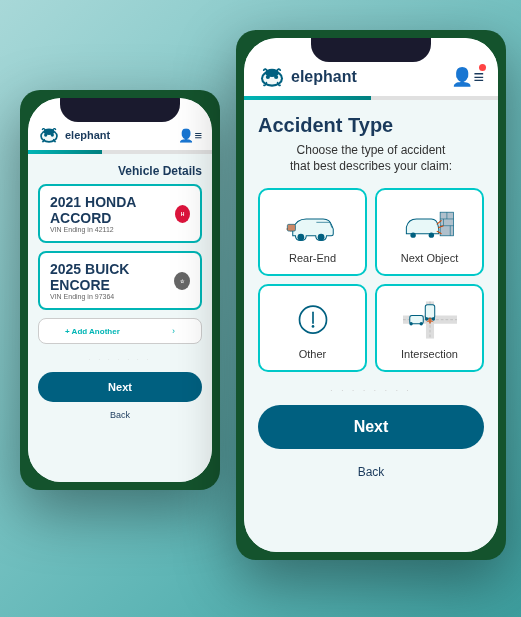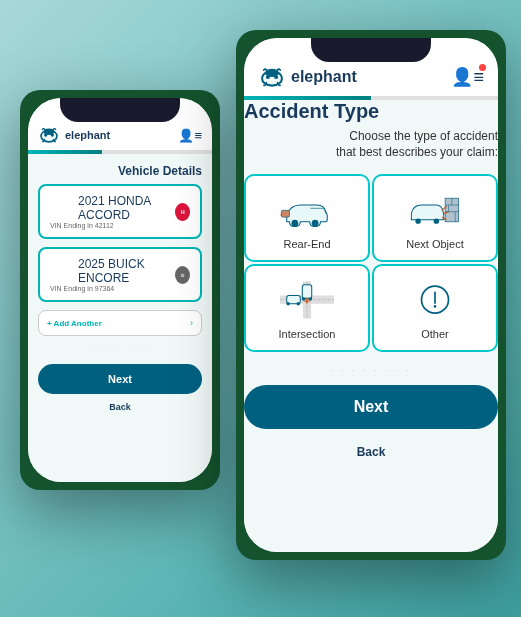--- a/index.html
+++ b/index.html
@@ -132,20 +132,21 @@
     .progress-fill {
       height: 100%;
       background: linear-gradient(to right, #00b5b5, #008080);
       width: 40%;
     }
 
     
     .screen-body {
       flex: 1;
       overflow-y: auto;
+      padding: 14px;
       background: #f0f8f8;
     }
 
     .phone-back .screen-body {
       padding: 10px;
     }
 
     
     .section-title {
       font-size: 15px;
@@ -156,21 +157,21 @@
     }
 
     .phone-back .section-title {
       font-size: 12px;
       margin-bottom: 6px;
     }
 
     .section-subtitle {
       font-size: 9px;
       color: #444;
-      text-align: right;
+      text-align: center;
       margin-bottom: 10px;
       line-height: 1.3;
     }
 
     .vehicle-card {
       background: white;
       border: 2px solid #00b5b5;
       border-radius: 8px;
       padding: 8px 10px;
       display: flex;
@@ -178,24 +179,23 @@
       justify-content: space-between;
       margin-bottom: 8px;
     }
 
     .vehicle-info {
       display: flex;
       flex-direction: column;
     }
 
     .vehicle-name {
-      font-size: 12px;
-      font-weight: 400;
+      font-size: 14px;
+      font-weight: 700;
       color: #1a3a5c;
-      margin-left: 28px;
     }
 
     .vehicle-vin {
       font-size: 7px;
       color: #666;
     }
 
     .vehicle-logo {
       width: 18px;
       height: 18px;
@@ -209,21 +209,21 @@
       font-weight: bold;
     }
 
     .vehicle-logo-gray {
       background: #666;
     }
 
     .add-another {
       border: 1.5px solid #ccc;
       border-radius: 8px;
-      padding: 7px 8px;
+      padding: 7px 26px;
       display: flex;
       align-items: center;
       justify-content: space-between;
       background: white;
       margin-bottom: 12px;
     }
 
     .add-another-text {
       font-size: 8px;
       color: #00b5b5;
@@ -253,42 +253,42 @@
       font-size: 11px;
       font-weight: 700;
       cursor: pointer;
       margin-bottom: 8px;
     }
 
     .back-link {
       text-align: center;
       font-size: 9px;
       color: #1a3a5c;
-      font-weight: 700;
+      font-weight: 400;
     }
 
     
     .phone-front .section-title {
       font-size: 20px;
       font-weight: 700;
       color: #1a3a5c;
       text-align: left;
       margin-bottom: 6px;
     }
 
     .phone-front .section-subtitle {
       font-size: 12px;
       color: #333;
       margin-bottom: 14px;
     }
 
     .accident-grid {
       display: grid;
       grid-template-columns: 1fr 1fr;
-      gap: 2px;
+      gap: 8px;
       margin-bottom: 14px;
     }
 
     .accident-card {
       background: white;
       border: 2px solid #00c8c8;
       border-radius: 10px;
       padding: 14px 10px 10px;
       display: flex;
       flex-direction: column;
@@ -465,47 +465,47 @@
 
               <path d="M50 28 L57 22" stroke="#cc4400" stroke-width="1.5"></path>
               <path d="M52 33 L60 30" stroke="#cc4400" stroke-width="1.5"></path>
               <path d="M50 38 L57 42" stroke="#cc4400" stroke-width="1.5"></path>
             </svg>
             <span class="accident-label">Next Object</span>
           </div>
 
           <div class="accident-card">
             <svg class="accident-icon" viewBox="0 0 80 55" fill="none">
-
-              <line x1="40" y1="0" x2="40" y2="55" stroke="#ddd" stroke-width="12"></line>
-              <line x1="0" y1="27" x2="80" y2="27" stroke="#ddd" stroke-width="12"></line>
-              <line x1="40" y1="0" x2="40" y2="55" stroke="#aaa" stroke-width="0.8" stroke-dasharray="4,3"></line>
-              <line x1="0" y1="27" x2="80" y2="27" stroke="#aaa" stroke-width="0.8" stroke-dasharray="4,3"></line>
-
-              <rect x="33" y="5" width="14" height="20" rx="3" fill="#e8f8f8" stroke="#006080" stroke-width="1.5"></rect>
-              <circle cx="35" cy="26" r="2.5" fill="#006080"></circle>
-              <circle cx="45" cy="26" r="2.5" fill="#006080"></circle>
-
-              <rect x="10" y="21" width="20" height="12" rx="3" fill="#e8f8f8" stroke="#006080" stroke-width="1.5"></rect>
-              <circle cx="12" cy="33" r="2.5" fill="#006080"></circle>
-              <circle cx="27" cy="33" r="2.5" fill="#006080"></circle>
-
-              <path d="M37 27 L40 23 L43 27 L46 24 L42 28 L46 31 L42 30 L40 34 L38 30 L34 31 L38 28 L34 24 Z" fill="#cc4400" opacity="0.7"></path>
-            </svg>
-            <span class="accident-label">Intersection</span>
-          </div>
-
-          <div class="accident-card">
-            <svg class="accident-icon" viewBox="0 0 80 55" fill="none">
               <circle cx="40" cy="27" r="20" fill="none" stroke="#006080" stroke-width="2.5"></circle>
               <line x1="40" y1="16" x2="40" y2="32" stroke="#006080" stroke-width="2.5" stroke-linecap="round"></line>
               <circle cx="40" cy="37" r="2" fill="#006080"></circle>
             </svg>
             <span class="accident-label">Other</span>
           </div>
+
+          <div class="accident-card">
+            <svg class="accident-icon" viewBox="0 0 80 55" fill="none">
+
+              <line x1="40" y1="0" x2="40" y2="55" stroke="#ddd" stroke-width="12"></line>
+              <line x1="0" y1="27" x2="80" y2="27" stroke="#ddd" stroke-width="12"></line>
+              <line x1="40" y1="0" x2="40" y2="55" stroke="#aaa" stroke-width="0.8" stroke-dasharray="4,3"></line>
+              <line x1="0" y1="27" x2="80" y2="27" stroke="#aaa" stroke-width="0.8" stroke-dasharray="4,3"></line>
+
+              <rect x="33" y="5" width="14" height="20" rx="3" fill="#e8f8f8" stroke="#006080" stroke-width="1.5"></rect>
+              <circle cx="35" cy="26" r="2.5" fill="#006080"></circle>
+              <circle cx="45" cy="26" r="2.5" fill="#006080"></circle>
+
+              <rect x="10" y="21" width="20" height="12" rx="3" fill="#e8f8f8" stroke="#006080" stroke-width="1.5"></rect>
+              <circle cx="12" cy="33" r="2.5" fill="#006080"></circle>
+              <circle cx="27" cy="33" r="2.5" fill="#006080"></circle>
+
+              <path d="M37 27 L40 23 L43 27 L46 24 L42 28 L46 31 L42 30 L40 34 L38 30 L34 31 L38 28 L34 24 Z" fill="#cc4400" opacity="0.7"></path>
+            </svg>
+            <span class="accident-label">Intersection</span>
+          </div>
         </div>
 
         <div class="divider-dots">· · · · · · · ·</div>
 
         <button class="next-btn">Next</button>
         <div class="back-link" style="margin-top:8px;">Back</div>
       </div>
     </div>
   </div>
 </div>

